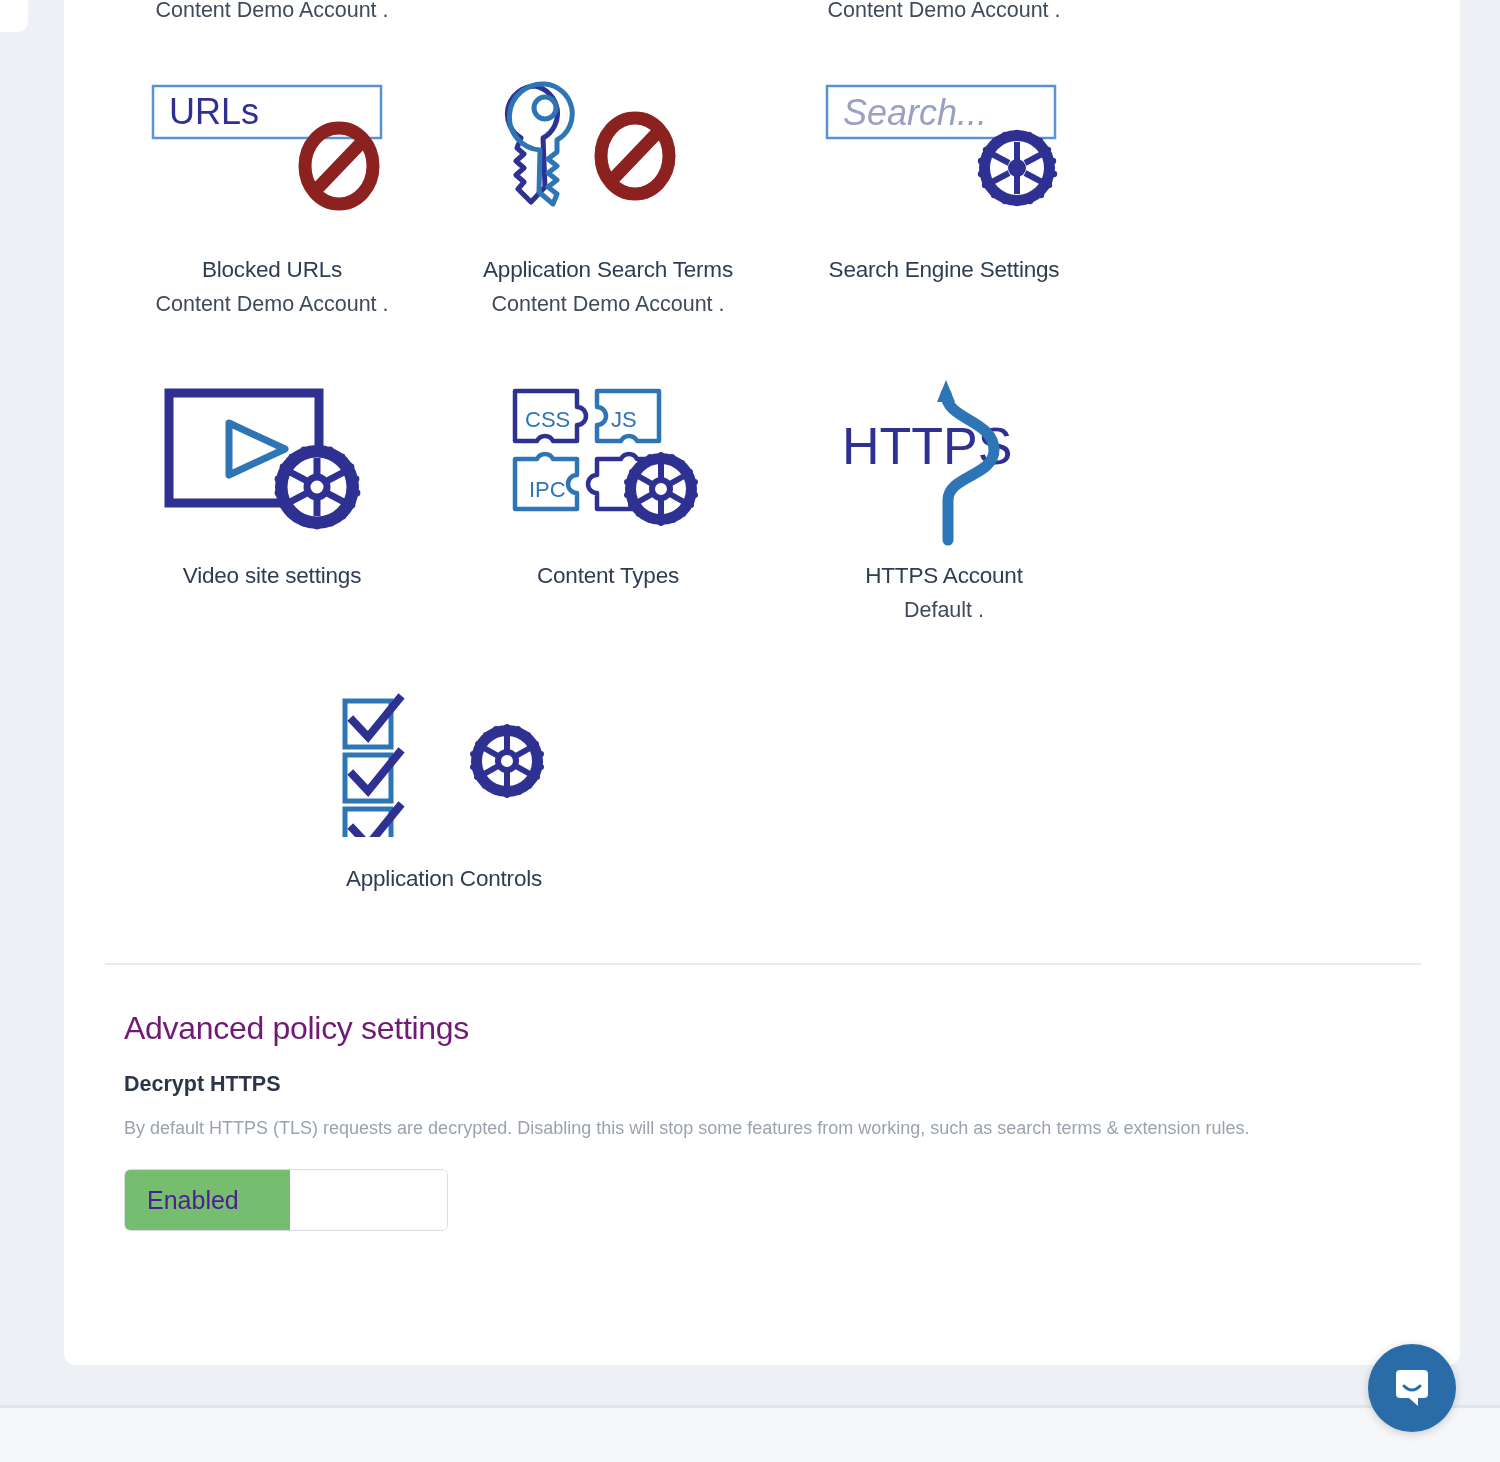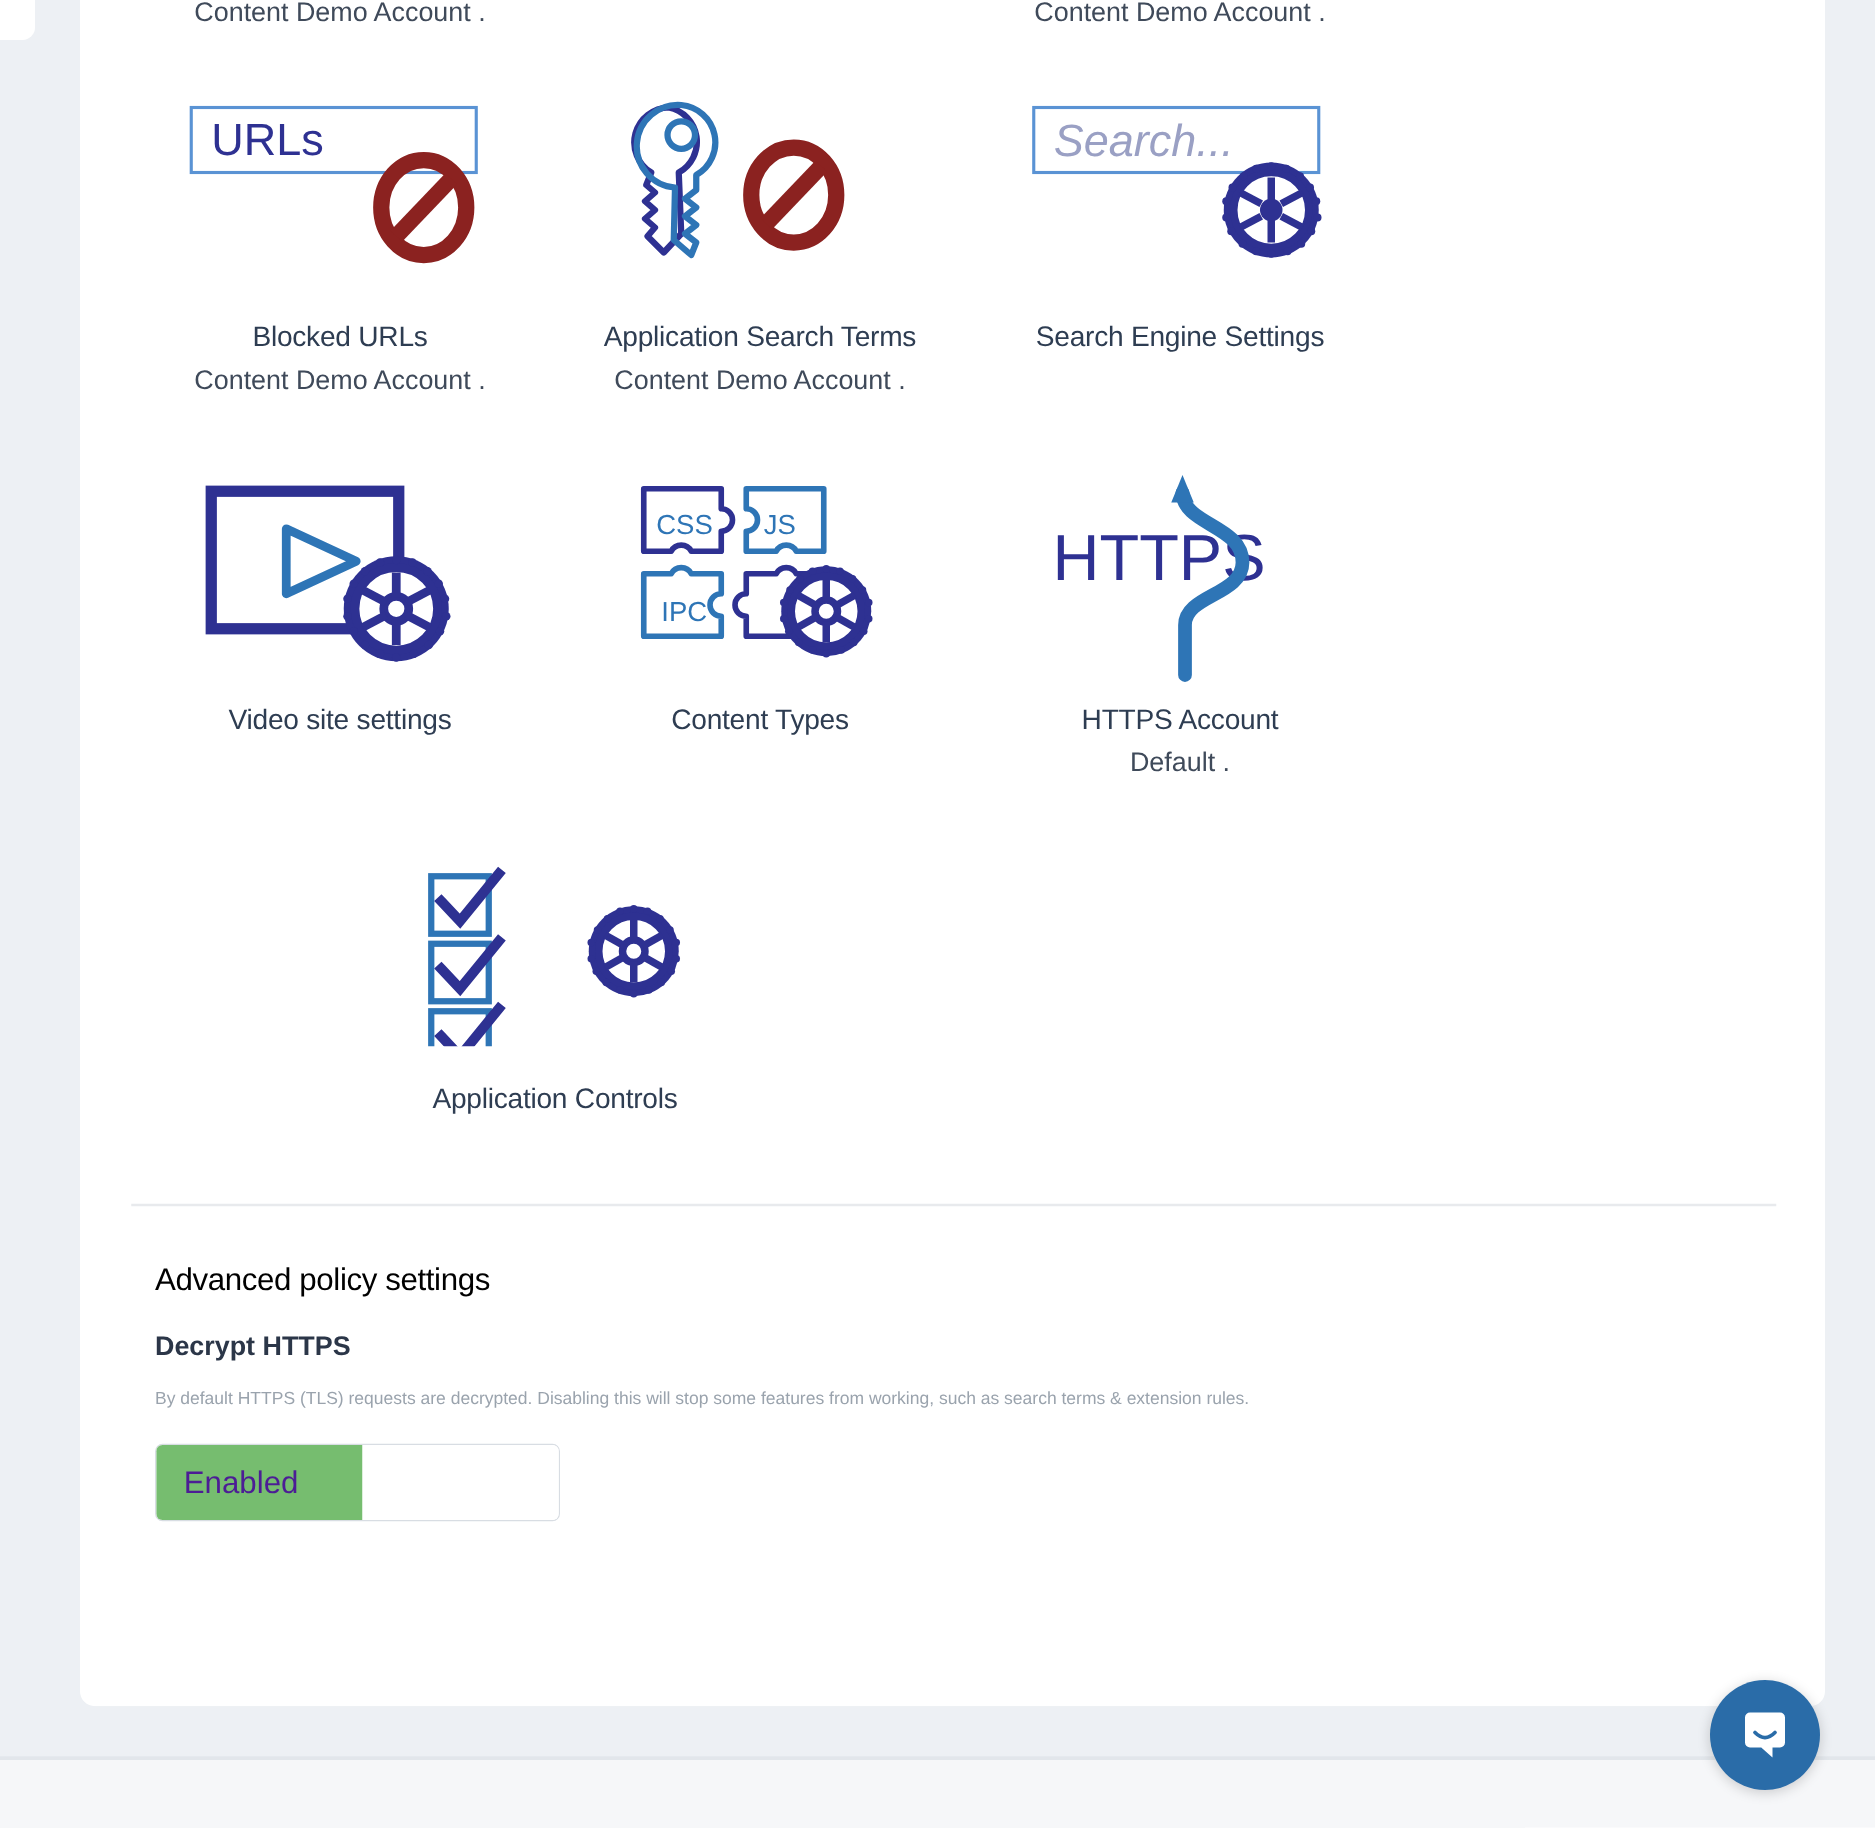--- a/index.html
+++ b/index.html
@@ -121,36 +121,36 @@
     background: #e8eaed;
   }
 
   
   .adv {
     position: absolute;
     left: 124px; top: 1012px;
     width: 1290px;
   }
   .adv-title {
-    font-size: 25px;
-    color: #000000;
+    font-size: 32px;
+    color: #701a75;
     font-weight: normal;
     letter-spacing: -0.3px;
     margin: 0 0 30px 0;
     line-height: 1;
   }
   .adv-sub {
     font-size: 21.5px;
     font-weight: bold;
     color: #2b3648;
     margin: 0 0 18px 0;
     line-height: 1;
   }
   .adv-desc {
-    font-size: 14px;
+    font-size: 18px;
     color: #9aa3ad;
     line-height: 1.64;
     max-width: 1270px;
     margin: 0 0 26px 0;
   }
 
   
   .toggle {
     width: 324px;
     height: 62px;

